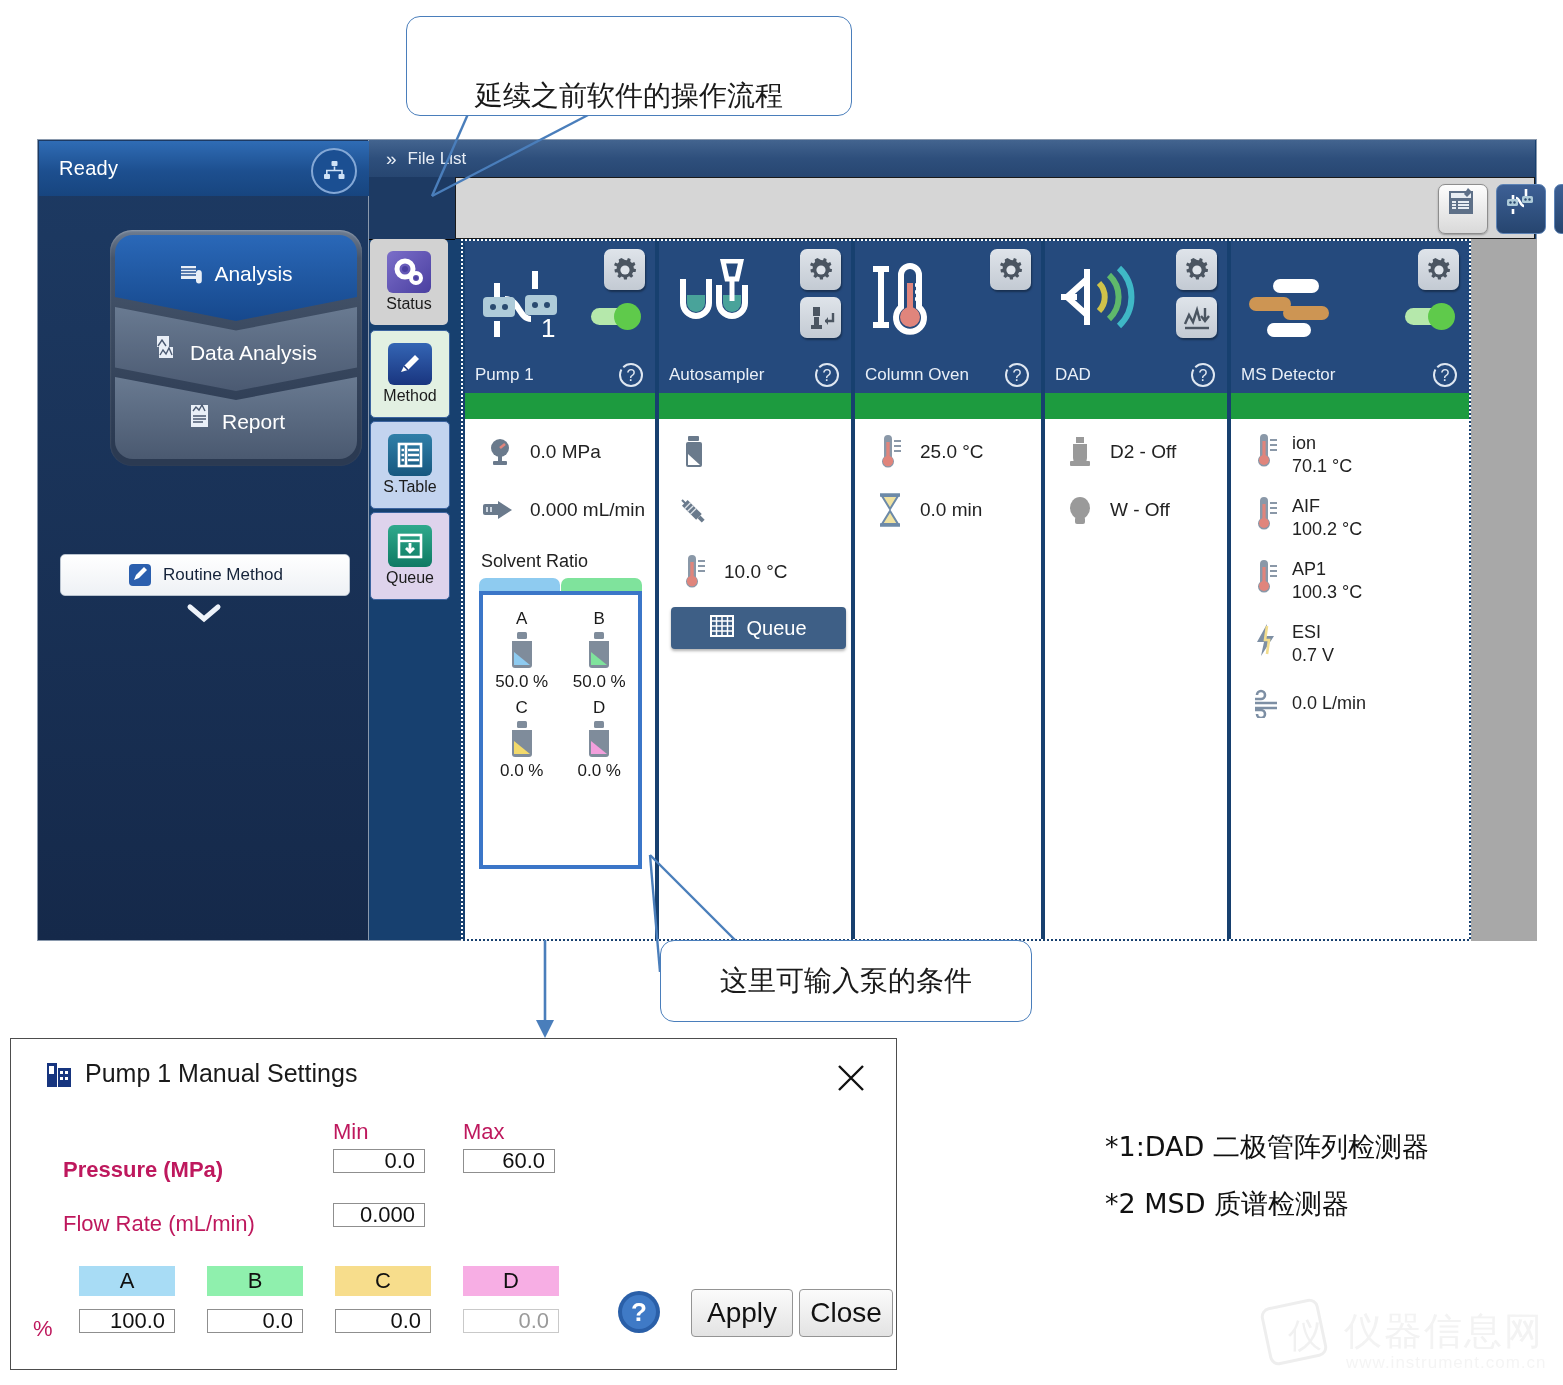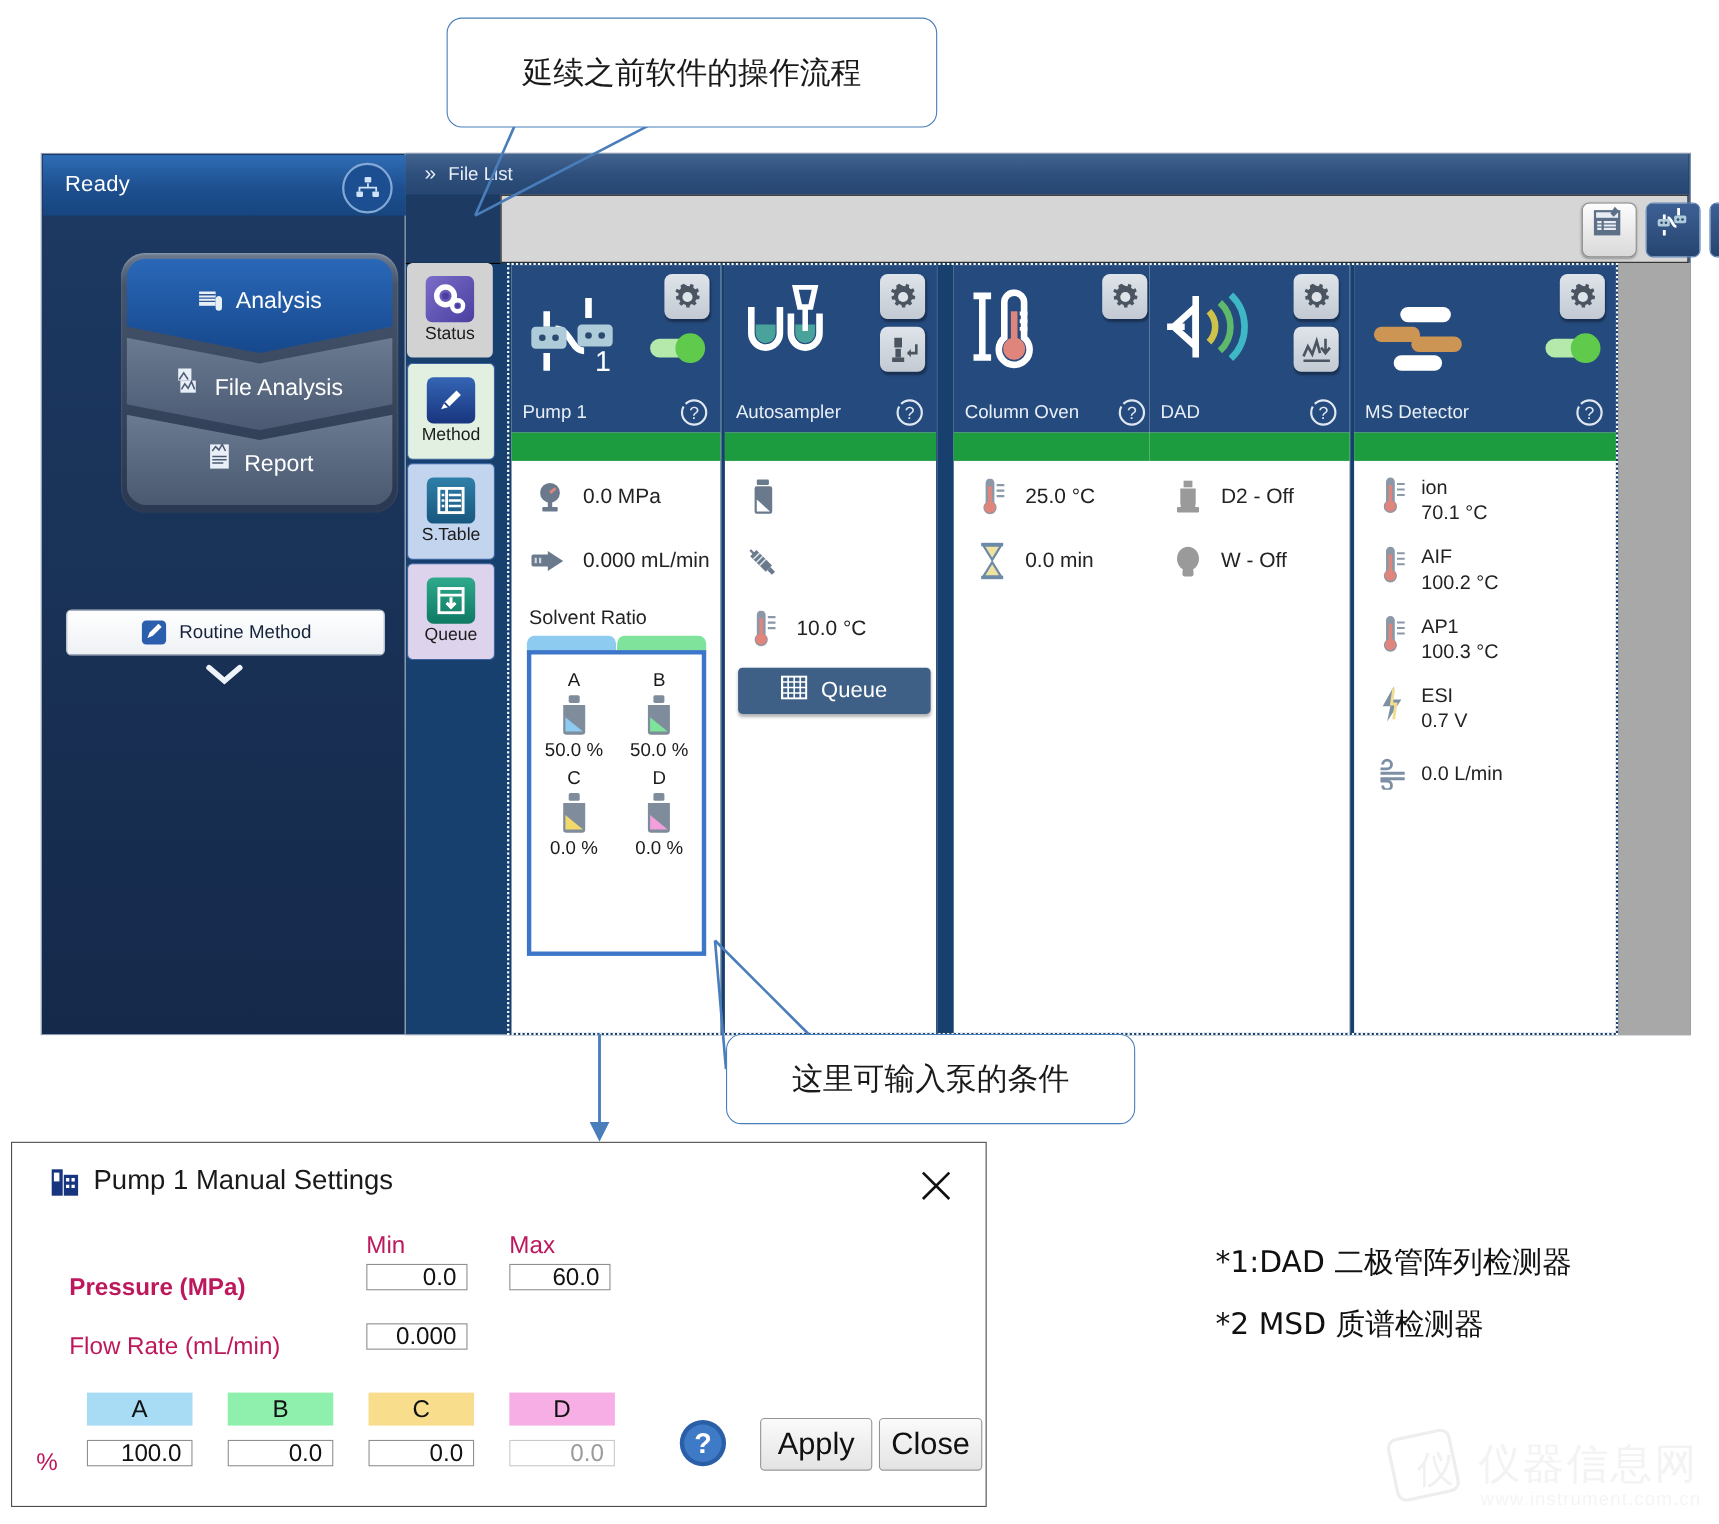--- a/index.html
+++ b/index.html
@@ -11,21 +11,21 @@
   }
   .abs{position:absolute;}
 
   
   .callout{
     position:absolute;border:1.5px solid #4a7ebb;border-radius:14px;background:#fff;
     display:flex;align-items:center;justify-content:center;
     font-family:"DejaVu Serif","Liberation Serif",serif;
     color:#1a1a1a;z-index:60;
   }
-  #callout-top{left:406px;top:16px;width:444px;height:98px;font-size:28px;}
+  #callout-top{left:406px;top:16px;width:444px;height:98px;font-size:28px;align-items:flex-end;}
   #callout-pump{left:660px;top:940px;width:370px;height:80px;font-size:28px;}
   .callout-line{position:absolute;z-index:59;}
 
   
   #app-window{left:37px;top:139px;width:1500px;height:802px;z-index:10;}
 
   
   #left-nav{
     position:absolute;left:0;top:0;width:332px;height:802px;
     background:linear-gradient(180deg,#1d3a63 0%,#15294a 100%);
@@ -219,21 +219,21 @@
       </div>
       <div class="chev chev-2">
         <span>
           <svg width="27" height="26" viewBox="0 0 27 26">
               <rect x="2" y="2" width="12" height="11" fill="#e9eff7"></rect>
               <path d="M3 12l4-6 4 6" stroke="#4b5a72" stroke-width="1.4" fill="none"></path>
               <rect x="4" y="13" width="14" height="11" fill="#e9eff7"></rect>
               <path d="M5 21l3-5 3 4 3-6 3 7" stroke="#4b5a72" stroke-width="1.4" fill="none"></path>
             </svg>
         </span>
-        <span class="lbl">File Analysis</span>
+        <span class="lbl">Data Analysis</span>
       </div>
       <div class="chev chev-3">
         <span>
           <svg width="27" height="26" viewBox="0 0 27 26">
               <rect x="4" y="2" width="17" height="22" fill="#e9eff7"></rect>
               <path d="M6 8l3-4 3 3 3-5 3 6" stroke="#4b5a72" stroke-width="1.4" fill="none"></path>
               <path d="M6 13h13M6 16h13M6 19h10" stroke="#4b5a72" stroke-width="1.4"></path>
             </svg>
         </span>
         <span class="lbl">Report</span>
@@ -531,21 +531,21 @@
               <svg width="24" height="22" viewBox="0 0 24 22">
                   <rect x="1" y="1" width="22" height="20" fill="none" stroke="#fff" stroke-width="2"></rect>
                   <path d="M6.5 1v20M12 1v20M17.5 1v20M1 6h22M1 11h22M1 16h22" stroke="#fff" stroke-width="1.5"></path>
                 </svg>
             </span>
             <span>Queue</span>
           </div>
         </div>
       </div>
 
-      <div class="card" style="left:392px;width:186px;margin-left:12px;">
+      <div class="card" style="left:392px;width:186px;">
         <div class="card-head">
           <div style="position:absolute;left:14px;top:22px;">
             <svg width="80" height="80" viewBox="0 0 80 80">
                 <path d="M4 6h16M12 6v56M4 62h16" stroke="#fff" stroke-width="6"></path>
                 <path d="M32 12a9 9 0 0118 0v32a14 14 0 11-18 0z" stroke="#fff" stroke-width="6" fill="none"></path>
                 <rect x="38" y="20" width="6" height="30" fill="#e0857c"></rect>
                 <circle cx="41" cy="54" r="10" fill="#e0857c"></circle>
                 <path d="M46 22h7M46 29h7M46 36h7" stroke="#fff" stroke-width="3.5"></path>
               </svg>
           </div>

